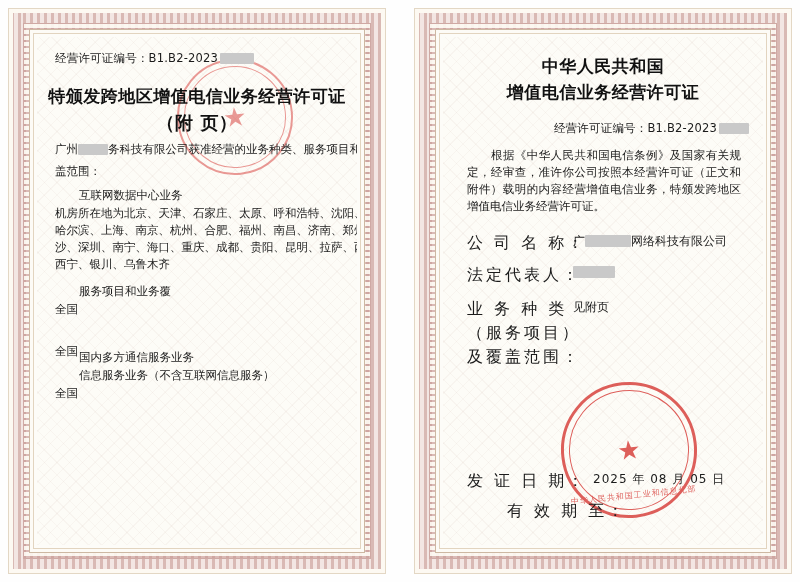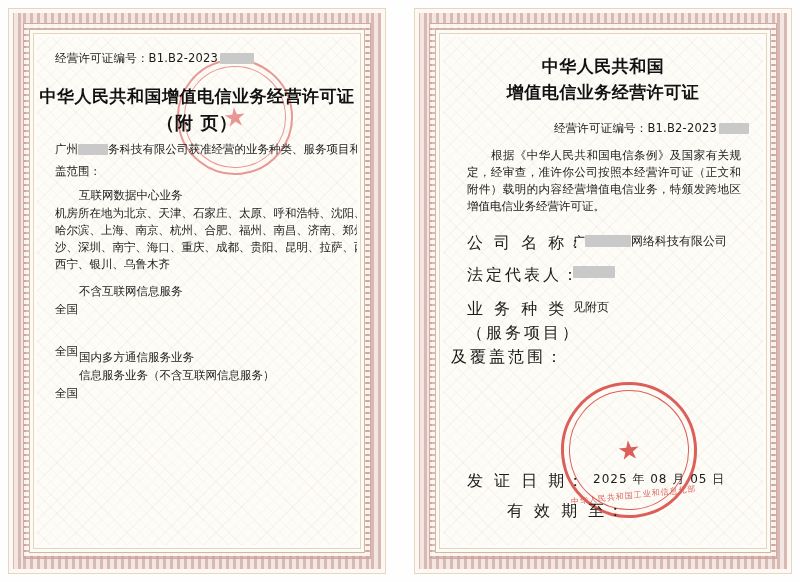--- a/index.html
+++ b/index.html
@@ -195,35 +195,35 @@
 
       <div class="seal seal-left">
         <div class="seal-inner-ring"></div>
         <div class="seal-star">★</div>
       </div>
 
       <div class="serial-row" style="left:18px; top:14px;">
         <span>经营许可证编号：</span><span>B1.B2-2023</span><span class="redact" style="width:34px;height:11px;margin-left:2px;"></span>
       </div>
 
-      <div class="title-main" style="top:48px;">中华人民共和国增值电信业务经营许可证</div>
+      <div class="title-main" style="top:48px;">特颁发跨地区增值电信业务经营许可证</div>
       <div class="title-sub" style="top:74px;">（附   页）</div>
 
       <div class="body-line" style="left:18px; top:104px;">
         <span>广州</span><span class="redact" style="width:30px;height:11px;"></span><span>务科技有限公司获准经营的业务种类、服务项目和业务覆</span>
       </div>
       <div class="body-line" style="left:18px; top:126px;">盖范围：</div>
 
       <div class="body-line" style="left:42px; top:150px;">互联网数据中心业务</div>
       <div class="body-line" style="left:18px; top:168px;">机房所在地为北京、天津、石家庄、太原、呼和浩特、沈阳、长春、</div>
       <div class="body-line" style="left:18px; top:185px;">哈尔滨、上海、南京、杭州、合肥、福州、南昌、济南、郑州、武汉、长</div>
       <div class="body-line" style="left:18px; top:202px;">沙、深圳、南宁、海口、重庆、成都、贵阳、昆明、拉萨、西安、兰州、</div>
       <div class="body-line" style="left:18px; top:219px;">西宁、银川、乌鲁木齐</div>
 
-      <div class="body-line" style="left:42px; top:246px;">不含互联网信息服务</div>
+      <div class="body-line" style="left:42px; top:246px;">服务项目和业务覆</div>
       <div class="body-line" style="left:18px; top:264px;">全国</div>
 
       <div class="body-line" style="left:42px; top:280px;margin-top:32px;">国内多方通信服务业务</div>
       <div class="body-line" style="left:18px; top:306px;">全国</div>
 
       <div class="body-line" style="left:42px; top:330px;">信息服务业务（不含互联网信息服务）</div>
       <div class="body-line" style="left:18px; top:348px;">全国</div>
 
     </div>
   </div>
@@ -252,21 +252,21 @@
 
       <div class="field-label" style="left:24px; top:228px;">法定代表人：</div>
       <div class="field-value" style="left:130px; top:228px;">
         <span class="redact" style="width:42px;height:12px;"></span>
       </div>
 
       <div class="field-label" style="left:24px; top:262px;">业 务 种 类</div>
       <div class="field-value" style="left:130px; top:262px;">见附页</div>
 
       <div class="field-label" style="left:24px; top:286px;">（服务项目）</div>
-      <div class="field-label" style="left:8px; top:310px;">及覆盖范围：</div>
+      <div class="field-label" style="left:24px; top:310px;">及覆盖范围：</div>
 
       <div class="seal seal-right">
         <div class="seal-inner-ring"></div>
         <div class="seal-star">★</div>
         <div class="seal-bottom-text">中华人民共和国工业和信息化部</div>
       </div>
 
       <div class="field-label" style="left:24px; top:434px;">发 证 日 期：</div>
       <div class="date-num" style="left:150px; top:434px;">
         <span>2025</span>

